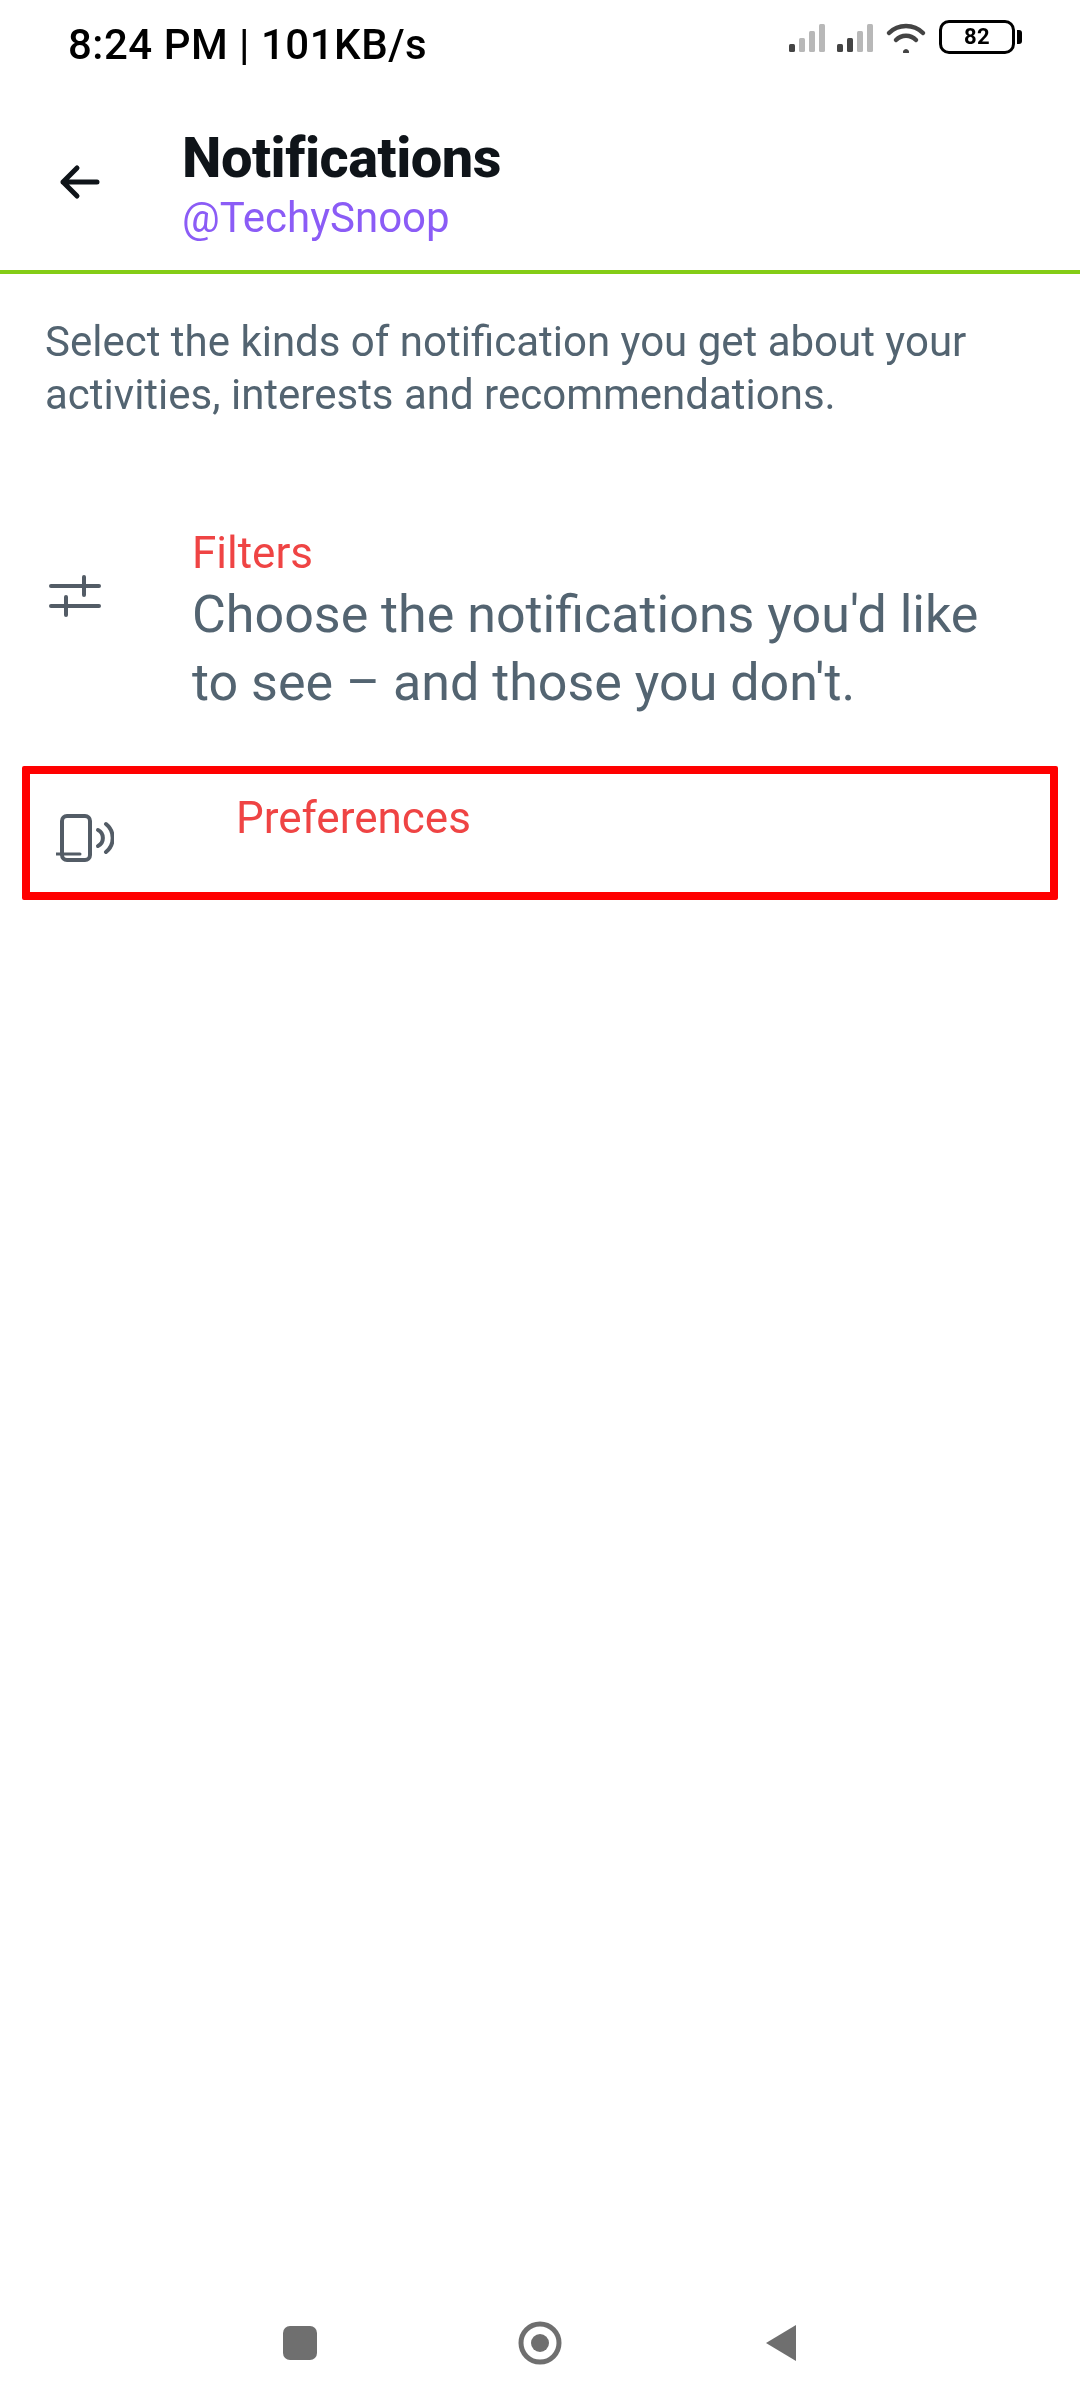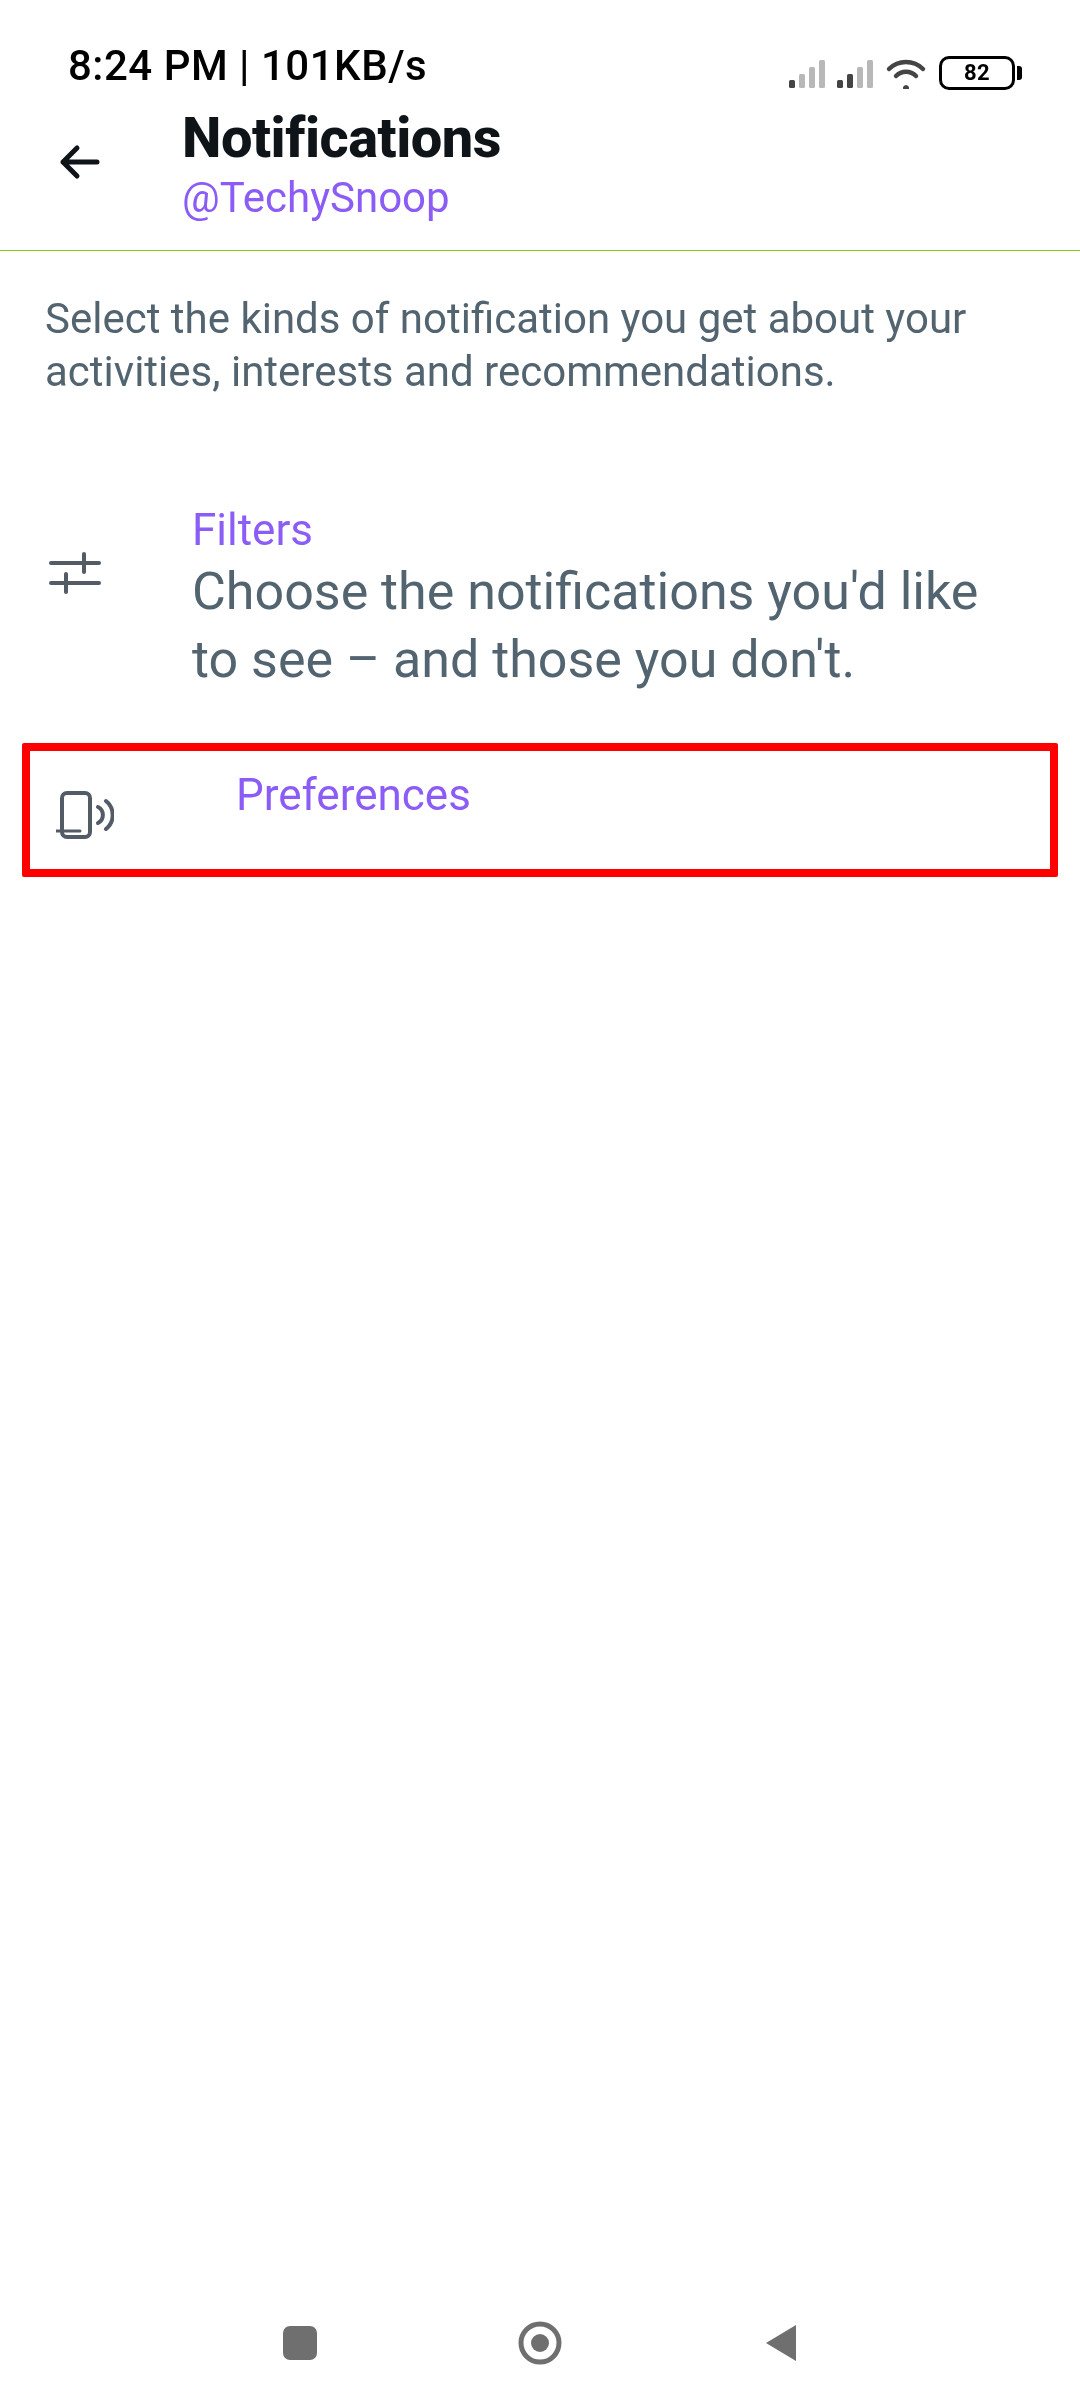--- a/index.html
+++ b/index.html
@@ -13,27 +13,28 @@
       width: 1080px;
       height: 2400px;
       background: #ffffff;
       position: relative;
       overflow: hidden;
     }
     
     .status-bar {
       height: 90px;
       display: flex;
-      align-items: flex-end;
+      align-items: flex-start;
       justify-content: space-between;
       padding: 0 58px 0 68px;
       font-size: 42px;
       font-weight: 500;
       color: #000;
       letter-spacing: 0.5px;
+      margin-top: 20px;
     }
     .status-right {
       display: flex;
       align-items: center;
       gap: 12px;
     }
     .status-right svg {
       display: block;
     }
     .battery {
@@ -57,21 +58,21 @@
       height: 14px;
       background: #000;
       border-radius: 0 3px 3px 0;
       margin-left: 2px;
     }
     
     .app-header {
       display: flex;
       align-items: center;
       padding: 15px 40px 28px 40px;
-      border-bottom: 1px solid #84cc16;
+      border-bottom: 4px solid #84cc16;
     }
     .back-btn {
       width: 80px;
       height: 80px;
       display: flex;
       align-items: center;
       justify-content: center;
       margin-right: 62px;
     }
     .header-text .title {
@@ -119,21 +120,21 @@
       justify-content: center;
       color: #535c66;
     }
     .option.highlighted .option-icon {
       margin-top: 12px;
       margin-right: 88px;
     }
     .option-text .opt-title {
       font-size: 44px;
       font-weight: 400;
-      color: #8b5cf6;
+      color: #ef4444;
       margin-bottom: 2px;
     }
     .option-text .opt-desc {
       font-size: 52px;
       line-height: 1.3;
       color: #536471;
     }
     
     .nav-bar {
       position: absolute;

